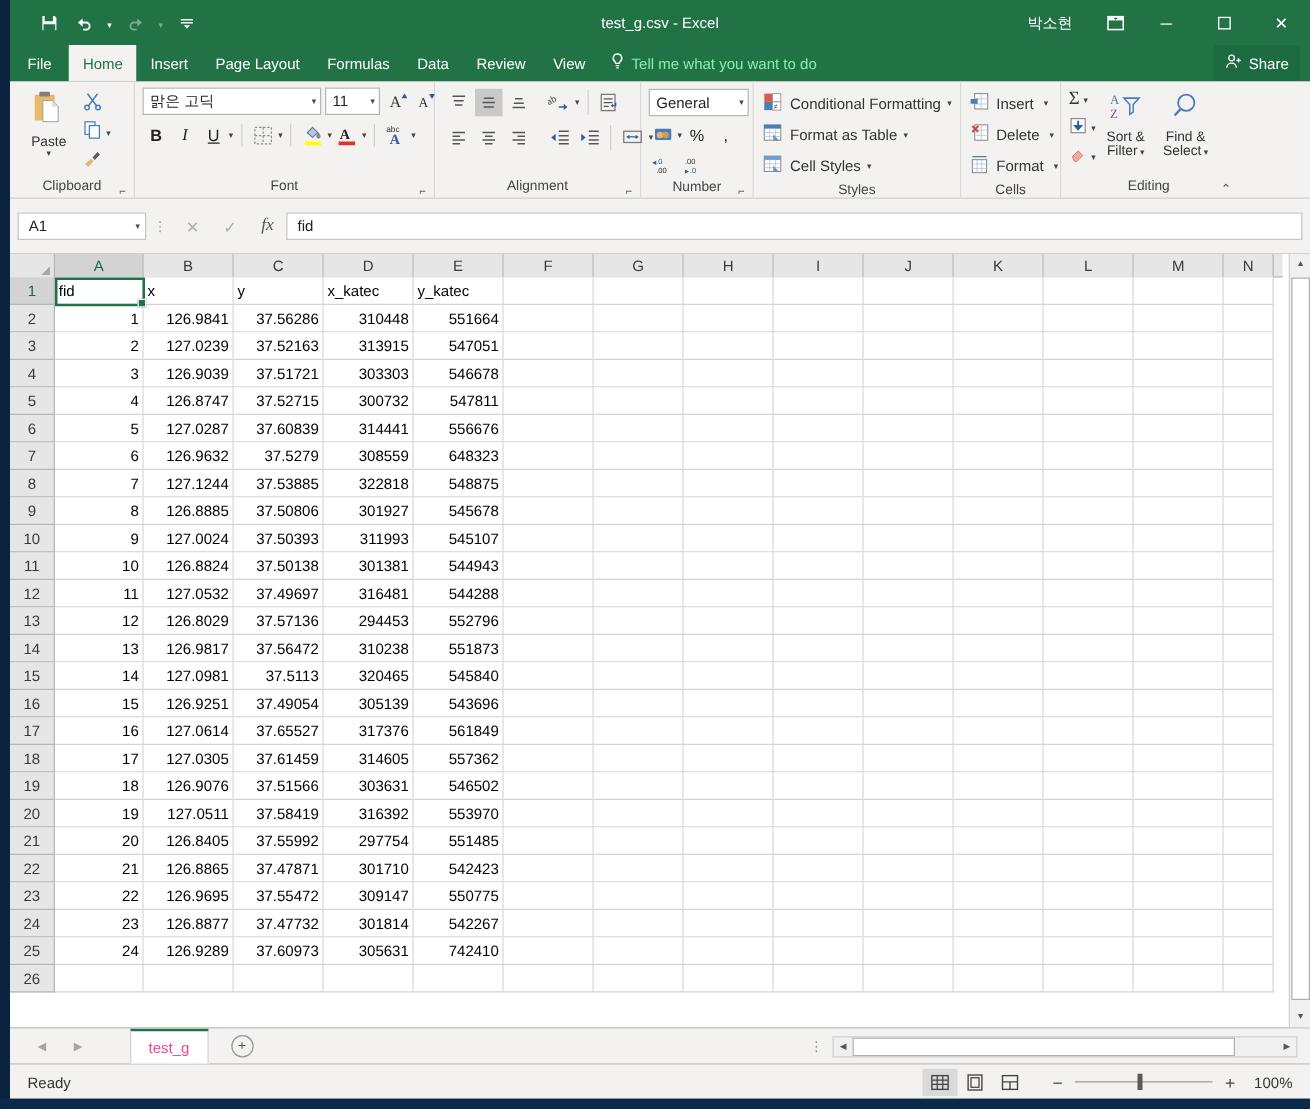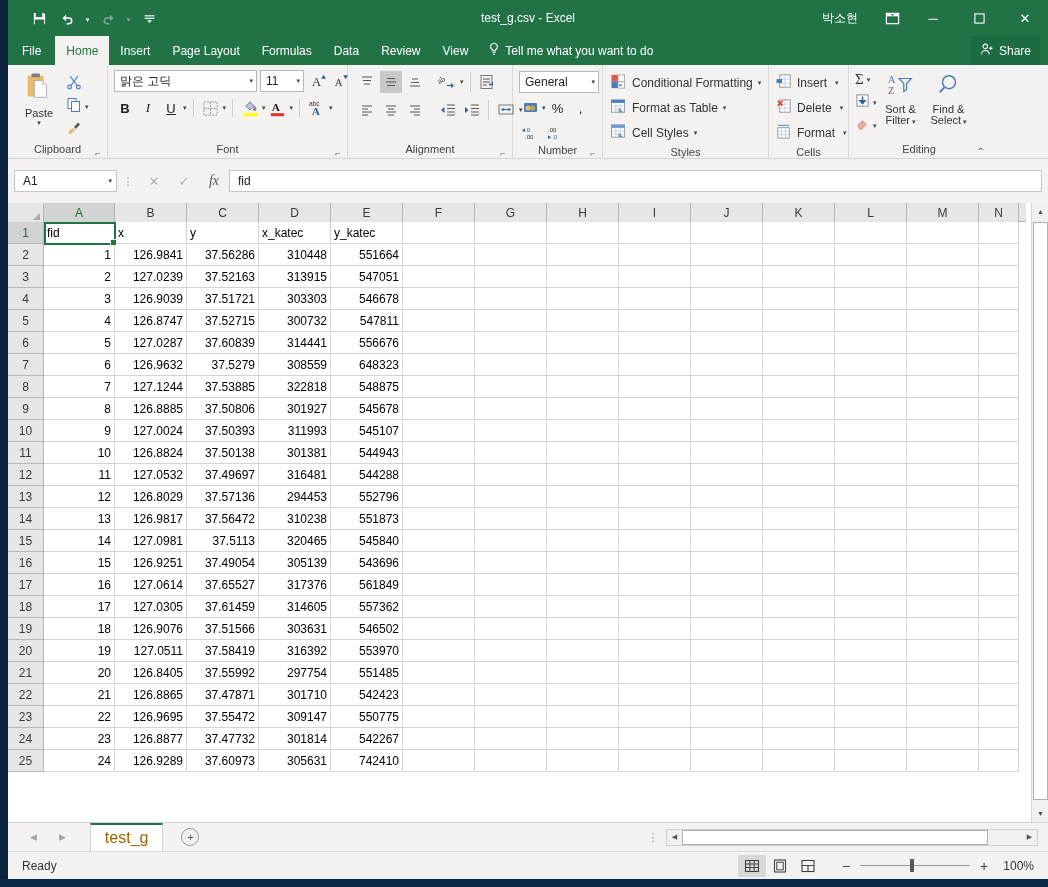--- a/index.html
+++ b/index.html
@@ -70,21 +70,21 @@
     display: flex; align-items: center;
     color: #ffffff; font-size: 12px;
     white-space: nowrap;
   }
   .rtab.file { background: #217346; padding: 0 14px; }
   .rtab.active {
     background: #f3f2f1; color: #217346;
   }
   .tellme {
     display: flex; align-items: center; gap: 5px;
-    color: #ffffff; font-size: 12px; margin-left: 9px;
+    color: #86efac; font-size: 12px; margin-left: 9px;
     height: 29px;
   }
   .share {
     margin-left: auto; margin-right: 8px;
     display: flex; align-items: center; gap: 5px;
     color: #ffffff; font-size: 12px;
     height: 29px; padding: 0 9px;
     background: #1d6b40;
   }
 
@@ -248,23 +248,23 @@
 
   
   .sheetbar {
     position: absolute; left: 8px; top: 822px; width: 1040px; height: 29px;
     background: #f3f2f1; display: flex; align-items: center;
     border-top: 1px solid #d4d4d4;
   }
   .nav-arrows { display: flex; align-items: center; padding-left: 22px; gap: 22px; }
   .nav-arrow { font-size: 9px; color: #a6a6a6; }
   .sheettab {
-    margin-left: 24px; height: 28px; padding: 0 14px;
+    margin-left: 38px; height: 28px; padding: 0 14px;
     display: flex; align-items: center;
-    background: #ffffff; color: #a16207; font-size: 16px;
+    background: #ffffff; color: #ec4899; font-size: 12px;
     border-top: 2px solid #217346;
     border-left: 1px solid #d4d4d4; border-right: 1px solid #d4d4d4;
   }
   .addsheet {
     margin-left: 18px; width: 18px; height: 18px; border-radius: 9px;
     border: 1px solid #9a9a9a; color: #555;
     display: flex; align-items: center; justify-content: center;
     font-size: 11px; line-height: 1;
   }
   .hs-dots { margin-left: auto; width: 26px; text-align: center; color: #888; font-size: 11px; }
@@ -1235,20 +1235,37 @@
           <div class="gcell num" style="width: 72px;"></div>
           <div class="gcell num" style="width: 72px;"></div>
           <div class="gcell num" style="width: 72px;"></div>
           <div class="gcell num" style="width: 72px;"></div>
           <div class="gcell num" style="width: 72px;"></div>
           <div class="gcell num" style="width: 72px;"></div>
           <div class="gcell num" style="width: 72px;"></div>
           <div class="gcell num" style="width: 72px;"></div>
           <div class="gcell num" style="width: 40px;"></div>
         </div>
+        <div class="grow">
+          <div class="rowh">26</div>
+          <div class="gcell num" style="width: 71px;"></div>
+          <div class="gcell num" style="width: 72px;"></div>
+          <div class="gcell num" style="width: 72px;"></div>
+          <div class="gcell num" style="width: 72px;"></div>
+          <div class="gcell num" style="width: 72px;"></div>
+          <div class="gcell num" style="width: 72px;"></div>
+          <div class="gcell num" style="width: 72px;"></div>
+          <div class="gcell num" style="width: 72px;"></div>
+          <div class="gcell num" style="width: 72px;"></div>
+          <div class="gcell num" style="width: 72px;"></div>
+          <div class="gcell num" style="width: 72px;"></div>
+          <div class="gcell num" style="width: 72px;"></div>
+          <div class="gcell num" style="width: 72px;"></div>
+          <div class="gcell num" style="width: 40px;"></div>
+        </div>
       </div>
     <div class="selcell"></div>
 
     <div class="vscroll">
       <div class="vs-arrow">▲</div>
       <div class="vs-thumb"></div>
       <div class="vs-arrow bottom">▼</div>
     </div>
   </div>
 

